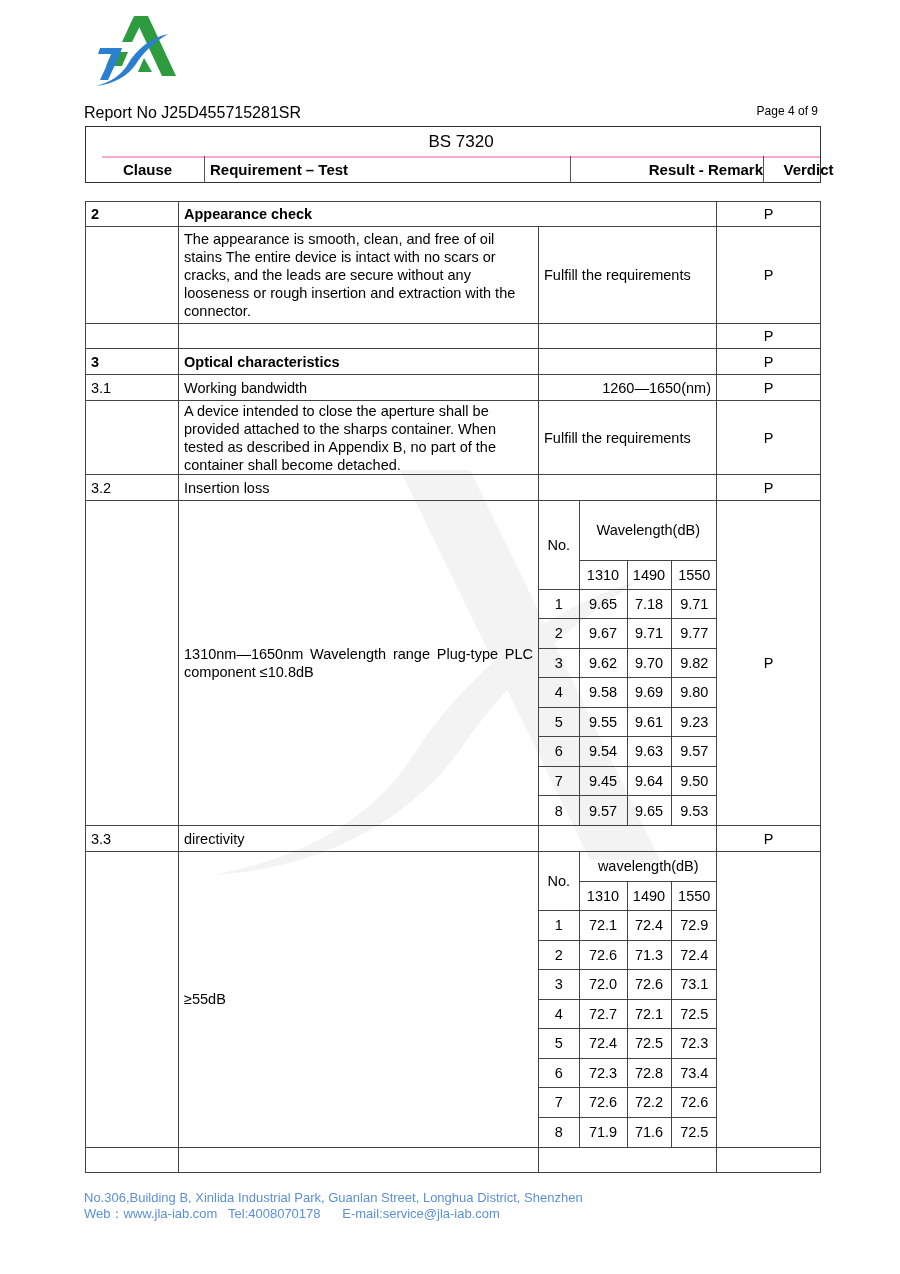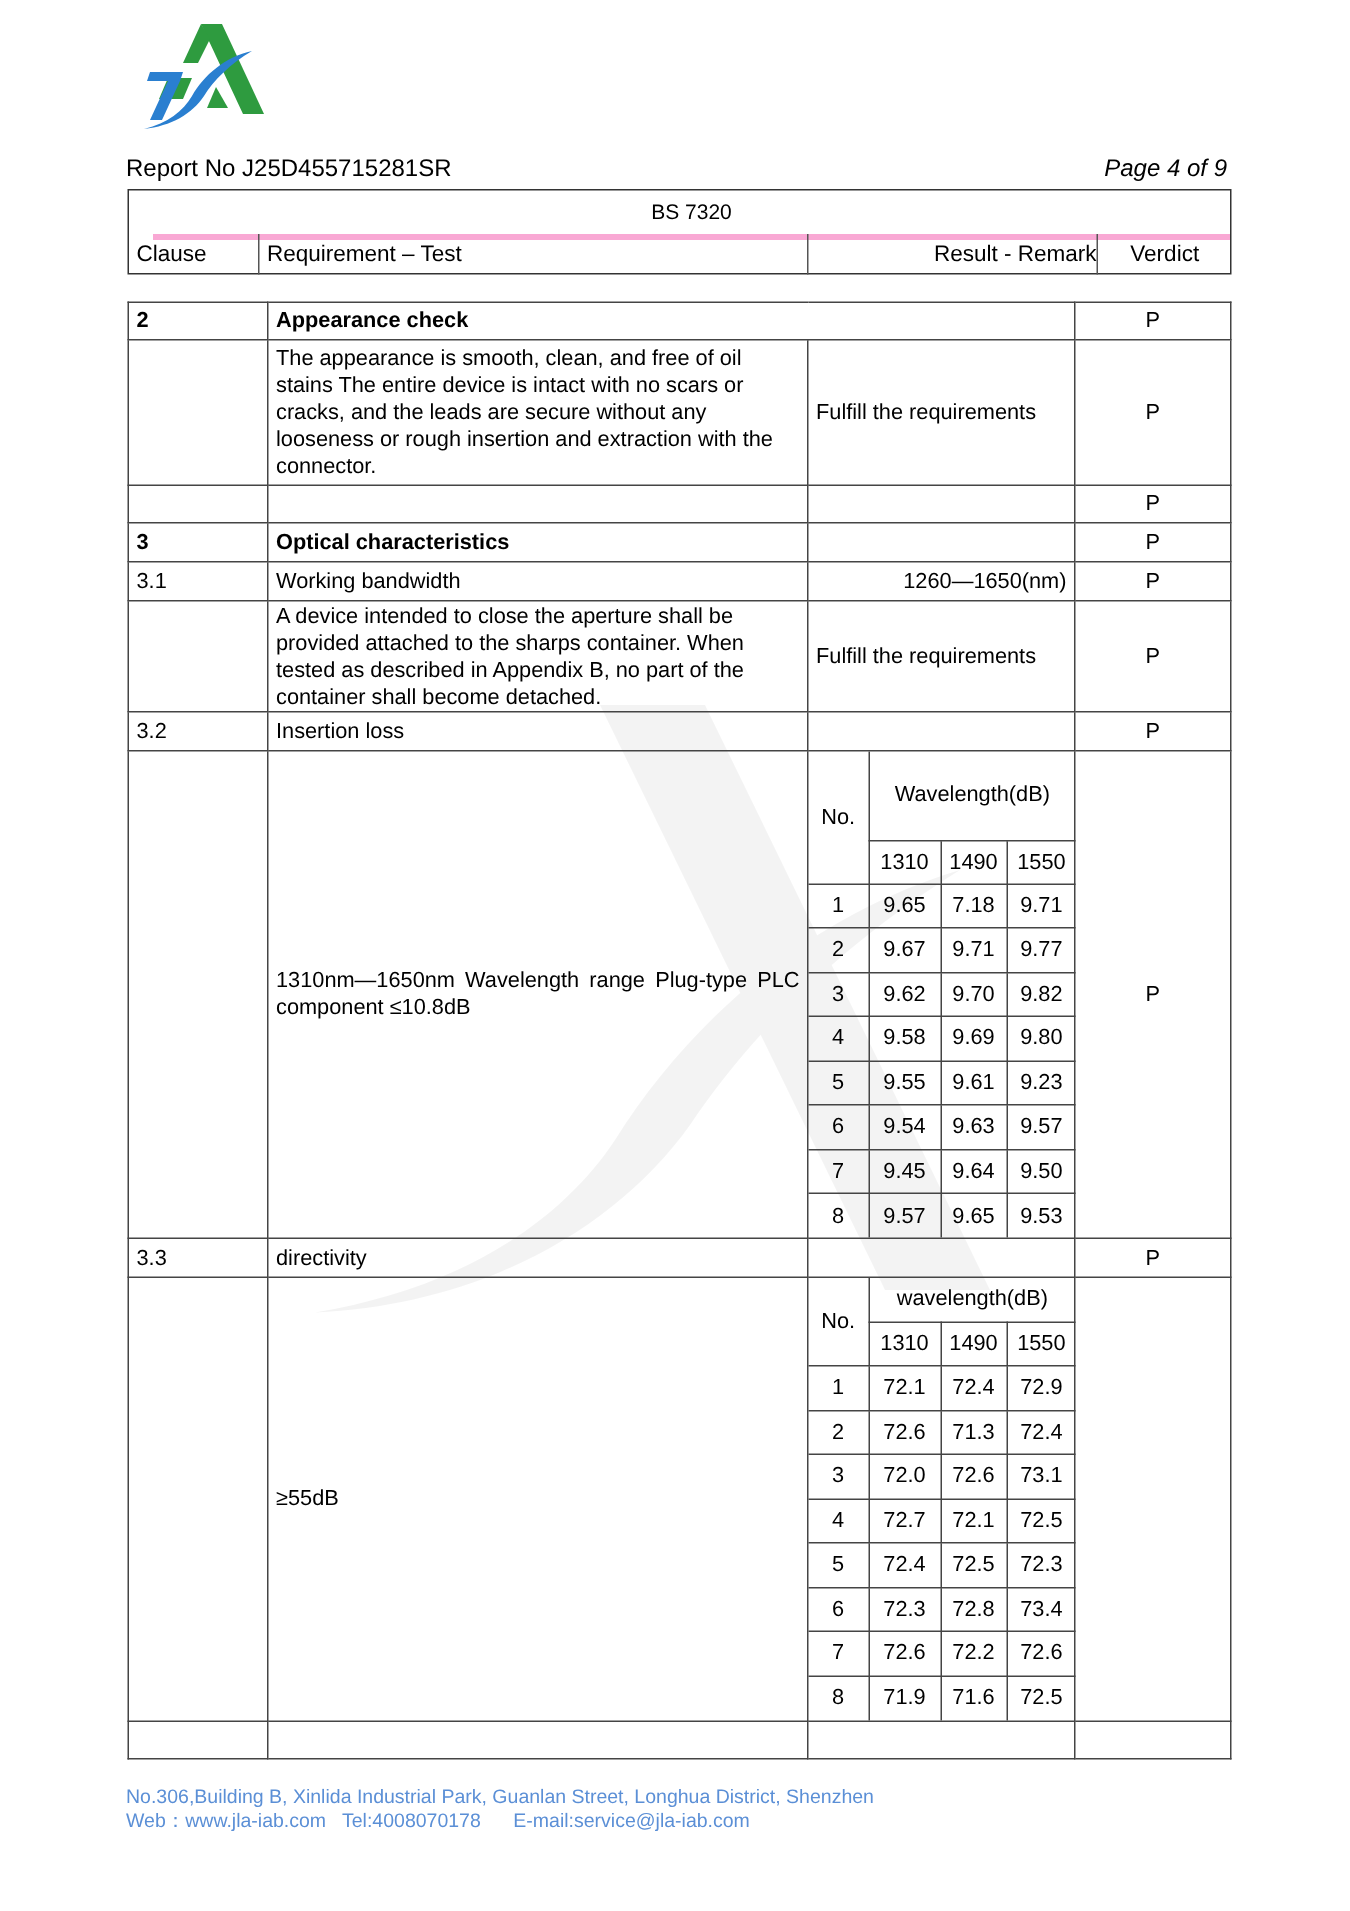--- a/index.html
+++ b/index.html
@@ -1,26 +1,26 @@
 <!DOCTYPE html>
 <html><head>
 <meta charset="utf-8">
 <style>
   html, body { margin:0; padding:0; background:#ffffff; }
   body { width:900px; height:1274px; position:relative; overflow:hidden;
          font-family:"Liberation Sans", sans-serif; color:#000; }
   .abs { position:absolute; }
   .logo { left:92px; top:14px; width:84px; height:76px; }
   .report-no { left:84px; top:104px; font-size:16px; }
-  .page-no { right:82px; top:104px; font-size:16px;font-style:italic; }
+  .page-no { right:82px; top:104px; font-size:12px; }
 
   
   .hdr { left:85px; top:126px; width:736px; height:57px; border:1.5px solid #333; box-sizing:border-box; }
-  .hdr .std { position:absolute; left:16px; right:0; top:0; height:29px; line-height:29px; text-align:center; font-size:14px; border-bottom:4px solid #f9a8d4; }
-  .hdr .hcell { position:absolute; top:29px; height:27px; line-height:27px; font-size:15px; font-weight:normal; box-sizing:border-box; padding-left:5px; }
+  .hdr .std { position:absolute; left:16px; right:0; top:0; height:29px; line-height:29px; text-align:center; font-size:17px; border-bottom:2px solid #f9a8d4; }
+  .hdr .hcell { position:absolute; top:29px; height:27px; line-height:27px; font-size:15px; font-weight:bold; box-sizing:border-box; padding-left:5px;margin-left:32px; }
   .hdr .c1 { left:0; width:86px; }
   .hdr .c2 { left:86px; width:366px; border-left:1px solid #555; }
   .hdr .c3 { left:452px; width:193px; border-left:1px solid #555;text-align:right; }
   .hdr .c4 { left:645px; width:89px; border-left:1px solid #555; text-align:center; padding-left:1px; }
 
   
   table.main { position:absolute; left:85px; top:201px; width:735px; border-collapse:collapse; table-layout:fixed; font-size:14.5px; }
   table.main td { border:1.2px solid #444; padding:0 5px; vertical-align:middle; line-height:18px; }
   table.main td.v { text-align:center; padding:0; }
   table.main td.ctr { text-align:right; }

